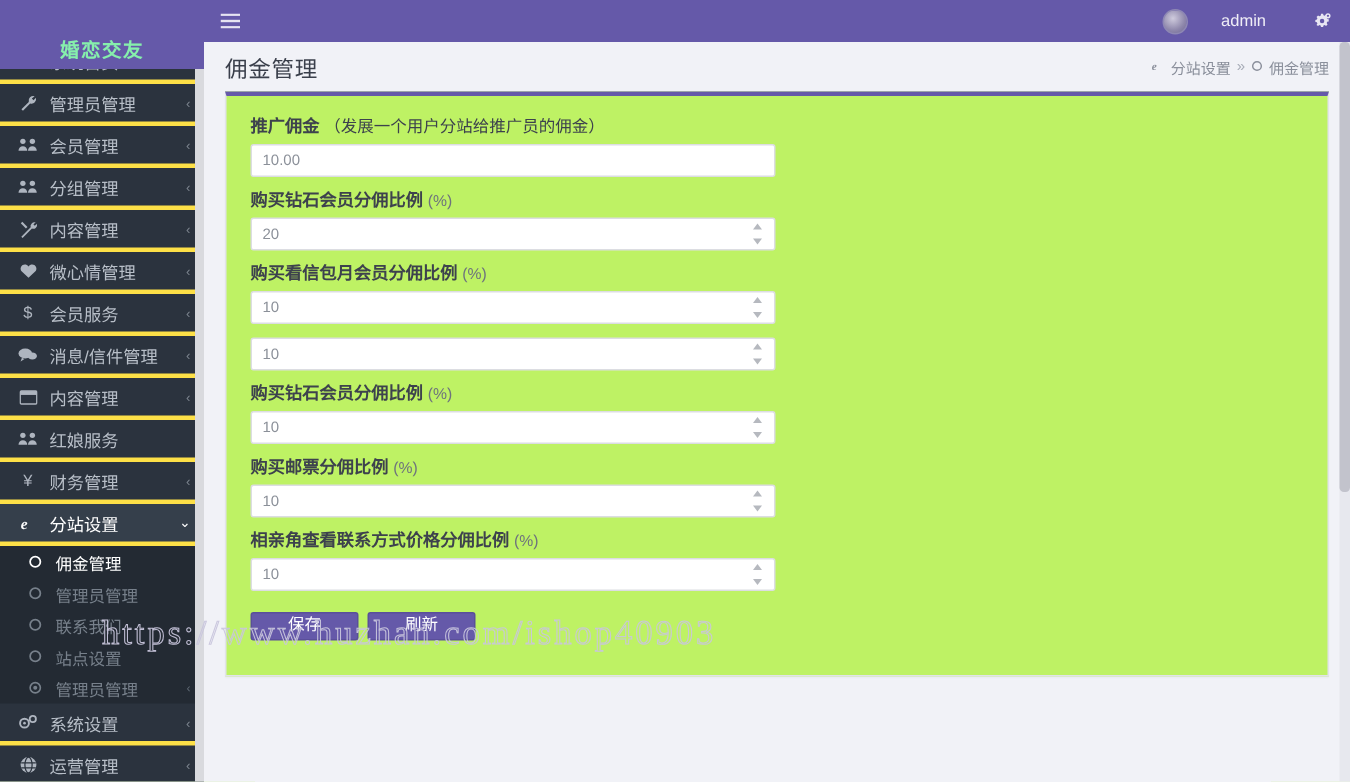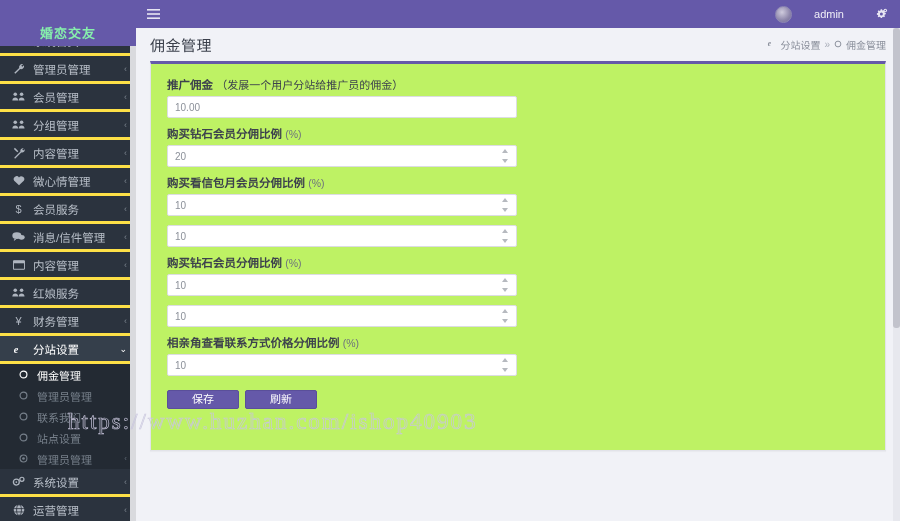--- a/index.html
+++ b/index.html
@@ -560,20 +560,24 @@
       <div class="spin-wrap">
         <input class="form-control" type="text" value="10" style="">
         <span class="spin">
             <i class="up"></i>
             <i class="dn"></i>
           </span>
       </div>
     </div>
 
     <div class="form-group">
+      <label class="form-label">
+        <span>购买邮票分佣比例</span>
+        <span class="hint">(%)</span>
+      </label>
       <div class="spin-wrap">
         <input class="form-control" type="text" value="10" style="">
         <span class="spin">
             <i class="up"></i>
             <i class="dn"></i>
           </span>
       </div>
     </div>
 
     <div class="form-group">

